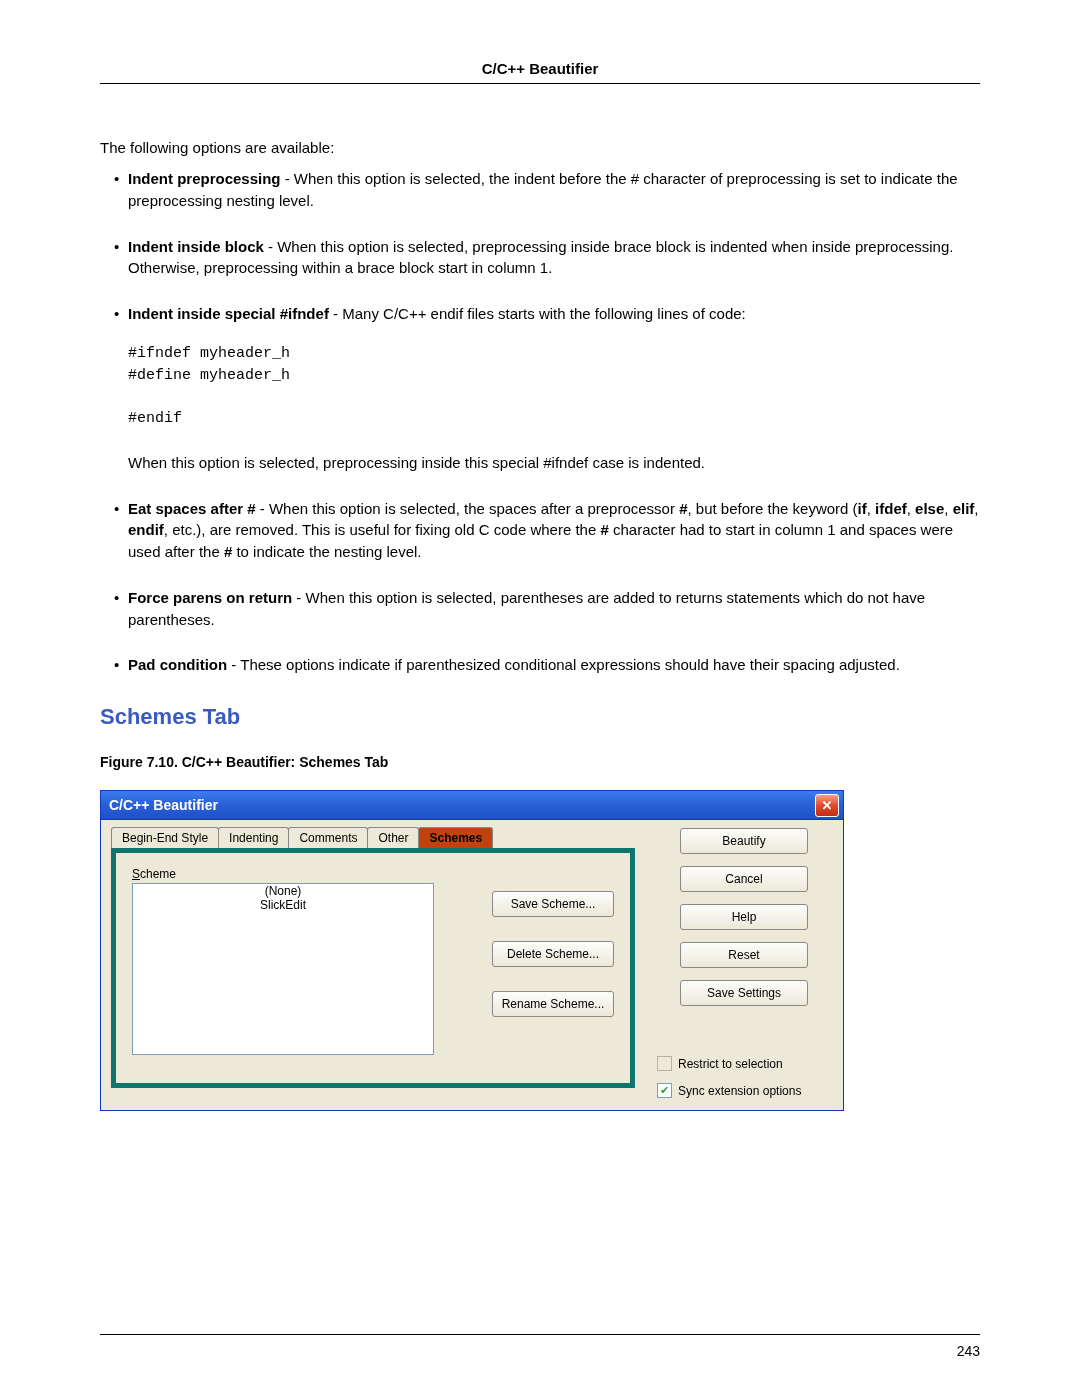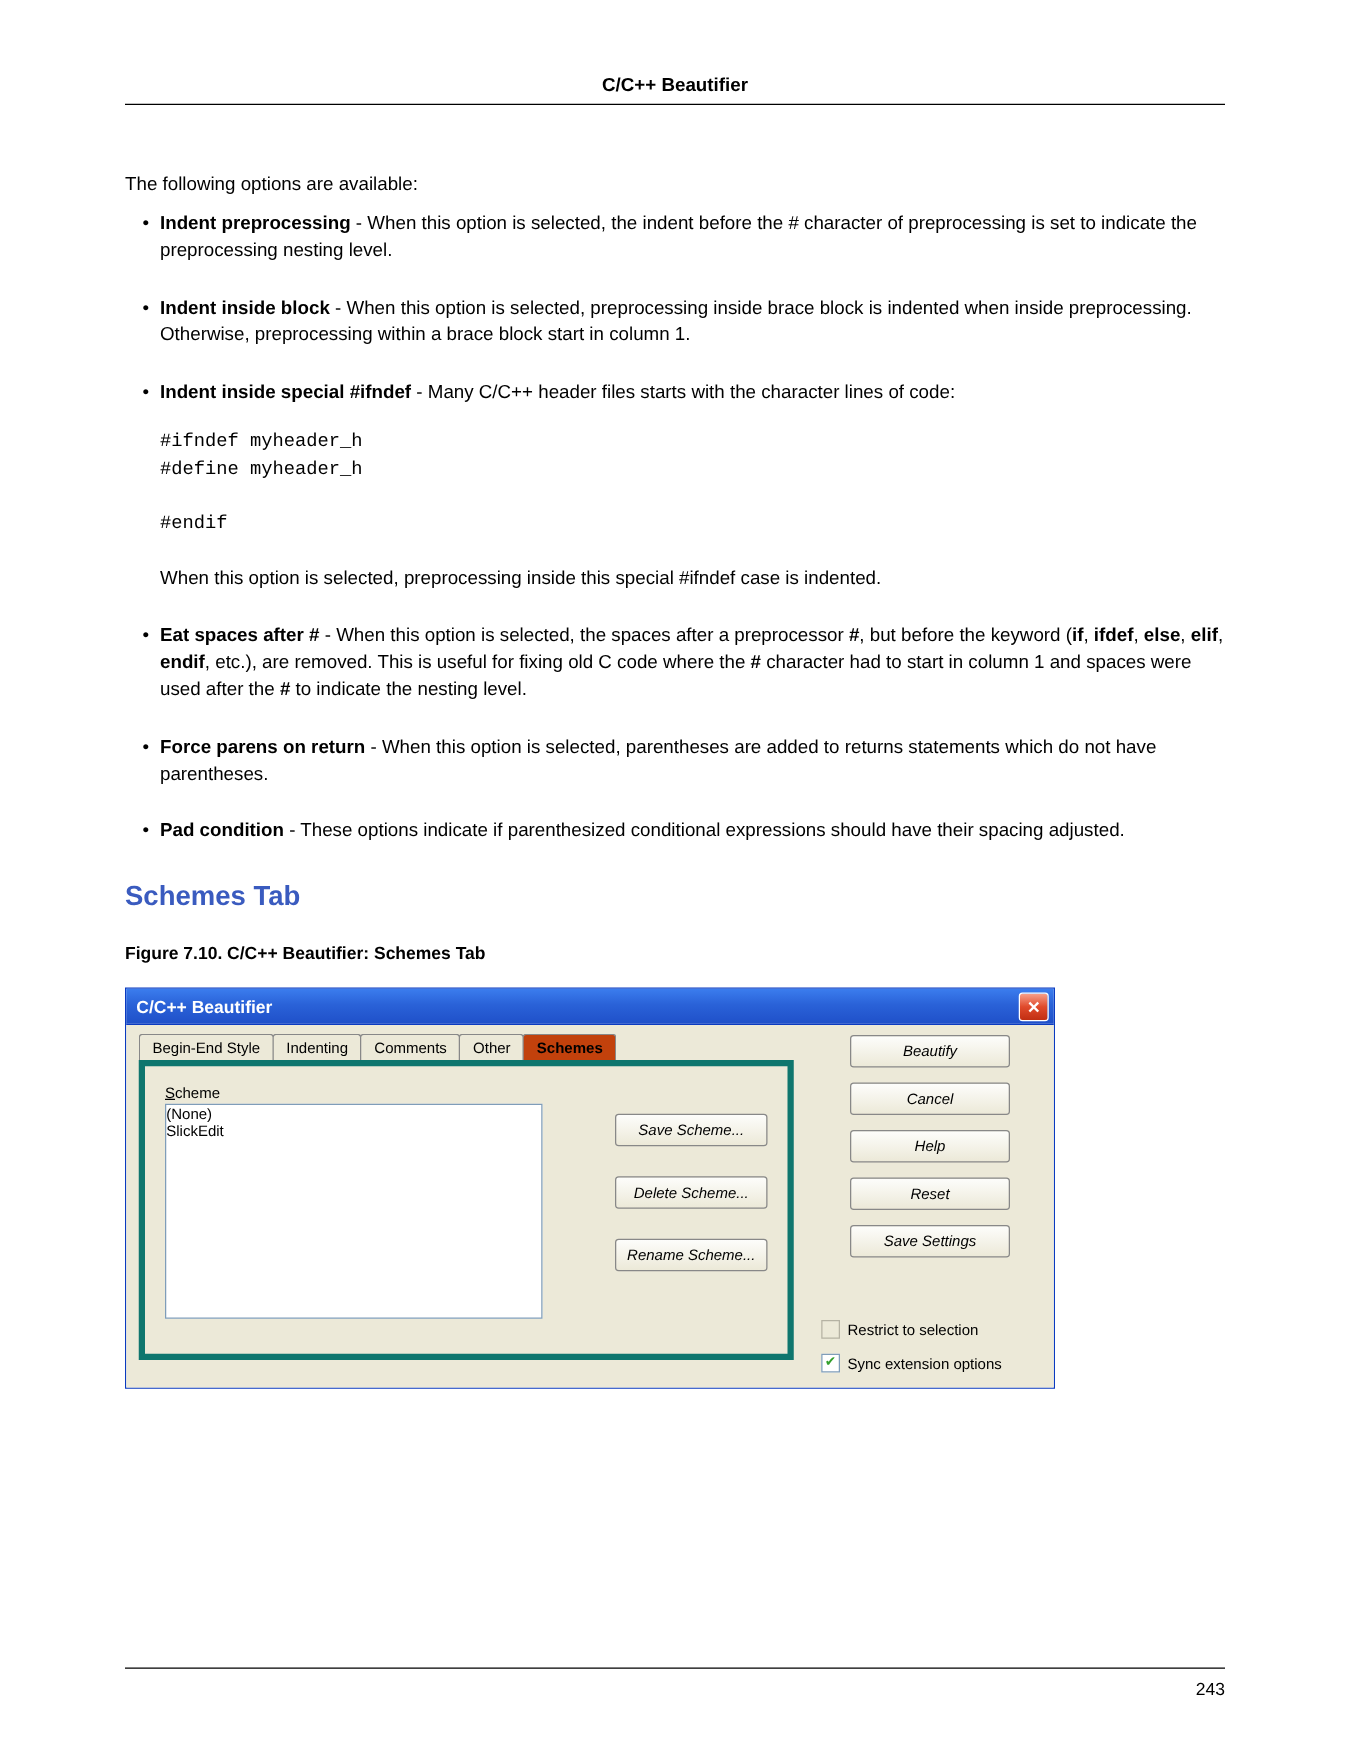--- a/index.html
+++ b/index.html
@@ -151,39 +151,39 @@
     background: #fff;
     border: 1px solid #7f9db9;
     height: 170px;
     width: 300px;
     font-size: 12px;
     overflow: hidden;
   }
   .scheme-list div {
     padding: 0 0;
     white-space: nowrap;
+    text-align: center;
   }
   .scheme-btns {
     display: flex;
     flex-direction: column;
     gap: 24px;
     padding-top: 24px;
   }
   .winbtn {
     width: 120px;
     height: 24px;
     background: linear-gradient(to bottom, #fdfdfb, #ece9d8);
     border: 1px solid #888;
     border-radius: 3px;
     font-size: 12px;
     display: flex;
     align-items: center;
     justify-content: center;
     cursor: default;
-    font-style: italic;
   }
   .right-col {
     width: 178px;
     display: flex;
     flex-direction: column;
     gap: 12px;
     padding-top: 4px;
   }
   .right-col .winbtn {
     width: 126px;
@@ -242,21 +242,21 @@
 
     <div class="bullet-item">
       <span class="bullet-label">Indent preprocessing</span><span> - When this option is selected, the indent before the # character of preprocessing is set to indicate the preprocessing nesting level.</span>
     </div>
 
     <div class="bullet-item">
       <span class="bullet-label">Indent inside block</span><span> - When this option is selected, preprocessing inside brace block is indented when inside preprocessing. Otherwise, preprocessing within a brace block start in column 1.</span>
     </div>
 
     <div class="bullet-item">
-      <span class="bullet-label">Indent inside special #ifndef</span><span> - Many C/C++ header files starts with the character lines of code:</span>
+      <span class="bullet-label">Indent inside special #ifndef</span><span> - Many C/C++ endif files starts with the following lines of code:</span>
       <div class="codeblock">#ifndef myheader_h
 #define myheader_h
 
 #endif</div>
       <div class="after-code">When this option is selected, preprocessing inside this special #ifndef case is indented.</div>
     </div>
 
     <div class="bullet-item">
       <span class="bullet-label">Eat spaces after #</span><span id="bullet3html"> - When this option is selected, the spaces after a preprocessor <b>#</b>, but before the keyword (<b>if</b>, <b>ifdef</b>, <b>else</b>, <b>elif</b>, <b>endif</b>, etc.), are removed. This is useful for fixing old C code where the <b>#</b> character had to start in column 1 and spaces were used after the <b>#</b> to indicate the nesting level.</span>
     </div>

